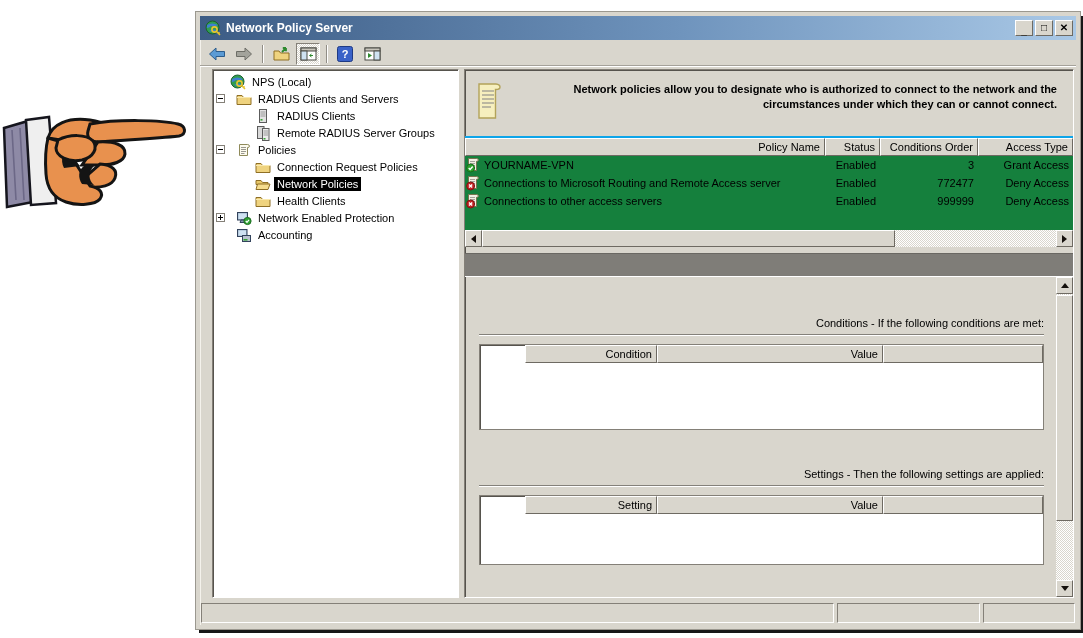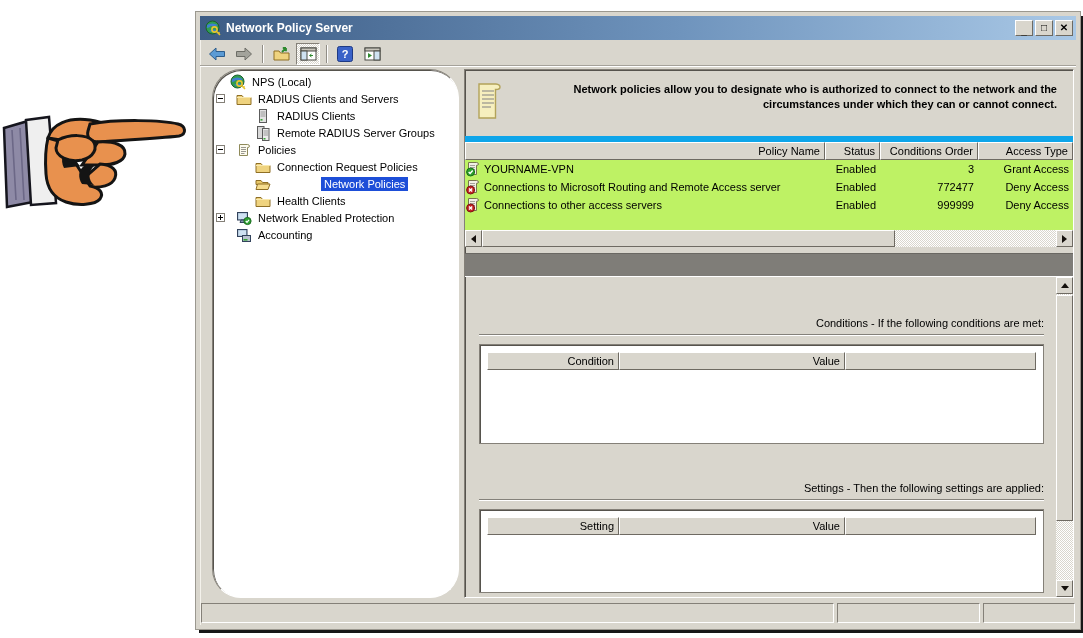--- a/index.html
+++ b/index.html
@@ -39,61 +39,61 @@
 
   .toolbar { height:27px; display:flex; align-items:center; padding-left:5px; gap:3px;
              box-shadow: inset 0 -1px 0 #ffffff, inset 0 -2px 0 #a5a29a; }
   .tool-btn { width:24px; height:22px; display:flex; align-items:center; justify-content:center; }
   .tool-btn.pressed { border:1px solid; border-color:#848078 #fff #fff #848078; }
   .tool-sep { width:1px; height:18px; background:#908d85; box-shadow:1px 0 0 #fff; margin:0 3px; }
 
   
   .main { position:relative; flex:1; }
   .tree-pane { position:absolute; left:12px; top:2px; bottom:3px; width:247px;
-               background:#fff; overflow:hidden; padding-top:3px;border-radius:29px; }
+               background:#fff; overflow:hidden; padding-top:3px; }
   .tree-row { height:17px; display:flex; align-items:center; white-space:nowrap; }
   .tree-row .lbl { padding:1px 3px; }
-  .tree-row.sel .lbl { background:#1d4ed8; color:#fff;margin-left:47px; }
+  .tree-row.sel .lbl { background:#000000; color:#fff; }
   .expander { width:9px; height:9px; flex:0 0 auto; background:#fff; border:1px solid #848078;
               position:relative; margin-right:5px; }
   .expander::before, .expander.plus::after { content:""; position:absolute; background:#000; }
   .expander::before { left:1px; right:1px; top:3px; height:1px; }
   .expander.plus::after { top:1px; bottom:1px; left:3px; width:1px; }
   .expander.none { visibility:hidden; }
   .ticon16 { width:16px; height:16px; flex:0 0 auto; margin-right:3px; }
 
   .right-pane { position:absolute; left:264px; right:2px; top:2px; bottom:3px;
                 background:#d9d6cd; display:flex; flex-direction:column; overflow:hidden; }
 
   .banner { height:66px; flex:0 0 auto; display:flex; align-items:flex-start; gap:14px; padding:10px 8px 0 10px; }
   .banner-text { max-width:540px; line-height:1.35; padding-top:2px;font-weight:bold; }
 
-  .list-region { height:111px; flex:0 0 auto; background:#bef264; position:relative;
-                 border-top:6px solid #0ea5e9; }
+  .list-region { height:111px; flex:0 0 auto; background:#15803d; position:relative;
+                 border-top:2px solid #0ea5e9; }
   .ph-grid { display:grid; grid-template-columns:360px 55px 98px 1fr; }
   .col-h { height:18px; padding:2px 4px; background:#d9d6cd;
            border:1px solid; border-color:#ffffff #6e6a62 #6e6a62 #ffffff; overflow:hidden; white-space:nowrap; }
   .p-row { display:grid; grid-template-columns:360px 55px 98px 1fr; height:18px; align-items:center; }
   .p-cell { padding:0 4px; white-space:nowrap; overflow:hidden; }
   .p-name { display:flex; align-items:center; gap:2px; padding-left:1px; }
 
   .hscroll { position:absolute; left:0; right:0; bottom:0; height:17px; display:flex; }
   .sbtn { width:17px; height:17px; flex:0 0 auto; display:flex; align-items:center; justify-content:center; }
   .htrack { flex:1; position:relative; }
   .hthumb { position:absolute; left:0; top:0; bottom:0; width:72%; }
 
   .sep-band { height:24px; flex:0 0 auto; background:#7f7d78; margin-top:6px;
               border-top:1px solid #6a6863; border-bottom:1px solid #fff; }
 
   .details { flex:1; display:flex; min-height:0; }
   .details-content { flex:1; padding:26px 12px 6px 14px; overflow:hidden; }
   .sec-head { margin-bottom:5px;margin-top:14px; }
   .mini-table { margin-top:8px; background:#fff; border:1px solid #848078;
                 box-shadow:inset 1px 1px 0 #56534d; }
-  .mt-head { display:grid; grid-template-columns:132px 226px 1fr; padding:7px; gap:0; }
+  .mt-head { display:grid; grid-template-columns:132px 226px 1fr; padding:0; gap:0;margin-left:45px; }
   .mt-body-c { height:66px; } .mt-body-s { height:50px; }
 
   .vscroll { width:17px; flex:0 0 auto; display:flex; flex-direction:column; }
   .vtrack { flex:1; position:relative; }
   .vthumb { position:absolute; top:1px; left:0; right:0; height:79%; }
 
   
   .statusbar { height:24px; flex:0 0 auto; display:flex; gap:3px; padding:2px 1px 2px 1px; }
   .status-cell { border:1px solid; border-color:#848078 #ffffff #ffffff #848078; background:#d9d6cd; }
   .status-main { flex:1; } .status-mid { width:143px; } .status-right { width:92px; }

